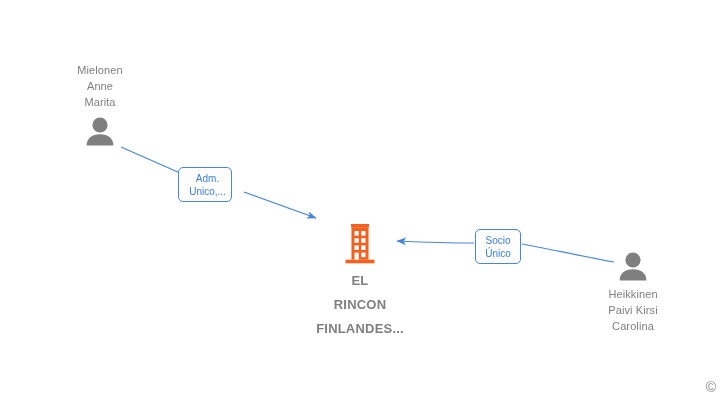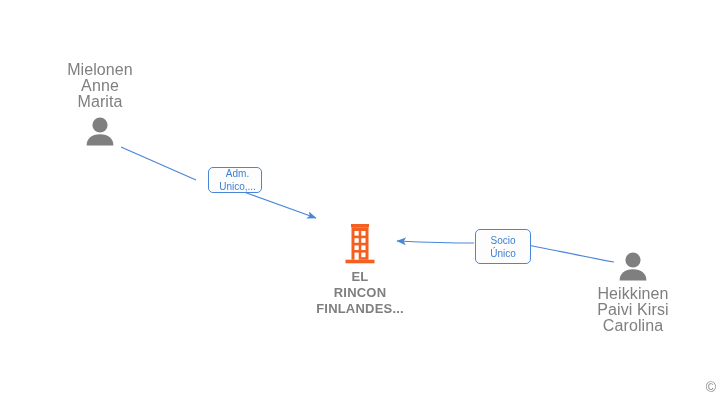--- a/index.html
+++ b/index.html
@@ -26,21 +26,21 @@
     width: 728px;
     height: 400px;
     pointer-events: none;
   }
   .node {
     position: absolute;
     text-align: center;
   }
   .person-label {
     color: #7f7f7f;
-    font-size: 16px;
+    font-size: 11px;
     line-height: 16px;
     white-space: pre-line;
     letter-spacing: 0.1px;
   }
   .person-icon {
     display: block;
     margin: 0 auto;
   }
   
   #node-mielonen {
@@ -68,21 +68,21 @@
     width: 124px;
   }
   .company-icon {
     display: block;
     margin: 0 auto 5px auto;
   }
   .company-label {
     color: #7f7f7f;
     font-size: 13px;
     font-weight: bold;
-    line-height: 16px;
+    line-height: 24px;
     white-space: pre-line;
     letter-spacing: 0.2px;
   }
   
   .edge-label {
     position: absolute;
     box-sizing: border-box;
     border: 1px solid #4a86d8;
     border-radius: 5px;
     background: #fdfdfd;
@@ -90,30 +90,30 @@
     font-size: 10px;
     line-height: 13px;
     text-align: center;
     white-space: pre-line;
     display: flex;
     align-items: center;
     justify-content: center;
     padding: 2px 3px;
   }
   #edge-label-adm {
-    left: 208px;
+    left: 178px;
     top: 167px;
     width: 54px;
-    height: 26px;
+    height: 35px;
     padding-left: 8px;
   }
   #edge-label-socio {
     left: 475px;
     top: 229px;
-    width: 56px;
+    width: 46px;
     height: 35px;
   }
   
   #watermark {
     position: absolute;
     right: 12px;
     bottom: 6px;
     display: flex;
     align-items: center;
     gap: 4px;

